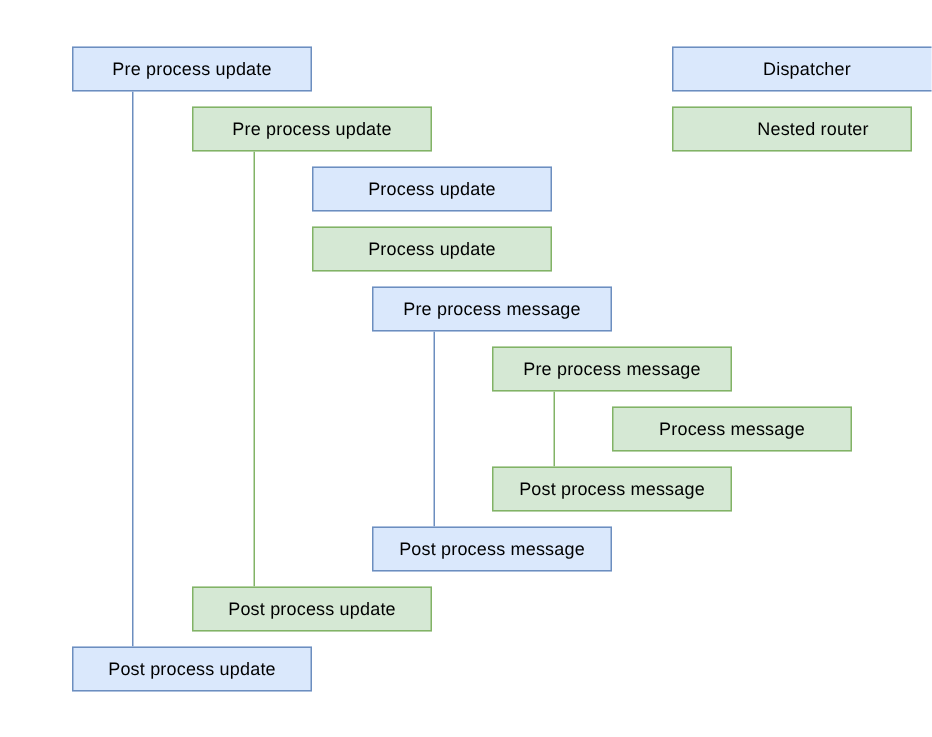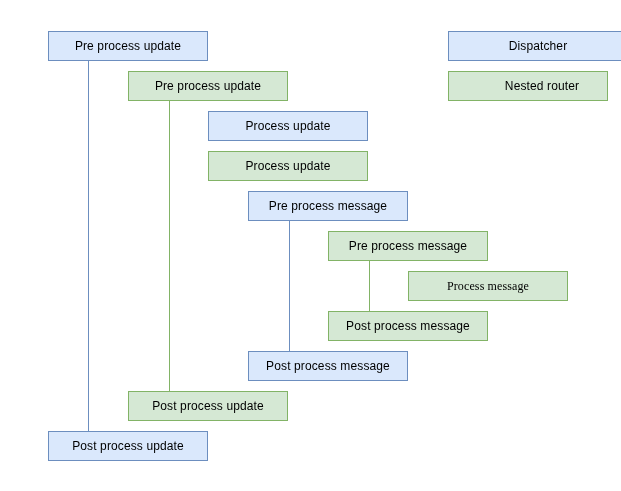--- a/index.html
+++ b/index.html
@@ -75,21 +75,21 @@
     </div>
     <div class="node router" style="left: 190px; top: 151px; width: 160px; height: 30px;">
       <span>Process update</span>
     </div>
     <div class="node dispatcher" style="left: 230px; top: 191px; width: 160px; height: 30px;">
       <span>Pre process message</span>
     </div>
     <div class="node router" style="left: 310px; top: 231px; width: 160px; height: 30px;">
       <span>Pre process message</span>
     </div>
-    <div class="node router" style="left: 390px; top: 271px; width: 160px; height: 30px; font-family: Liberation Serif, serif;">
+    <div class="node router" style="left: 390px; top: 271px; width: 160px; height: 30px;">
       <span>Process message</span>
     </div>
     <div class="node router" style="left: 310px; top: 311px; width: 160px; height: 30px;">
       <span>Post process message</span>
     </div>
     <div class="node dispatcher" style="left: 230px; top: 351px; width: 160px; height: 30px;">
       <span>Post process message</span>
     </div>
     <div class="node router" style="left: 110px; top: 391px; width: 160px; height: 30px;">
       <span>Post process update</span>

